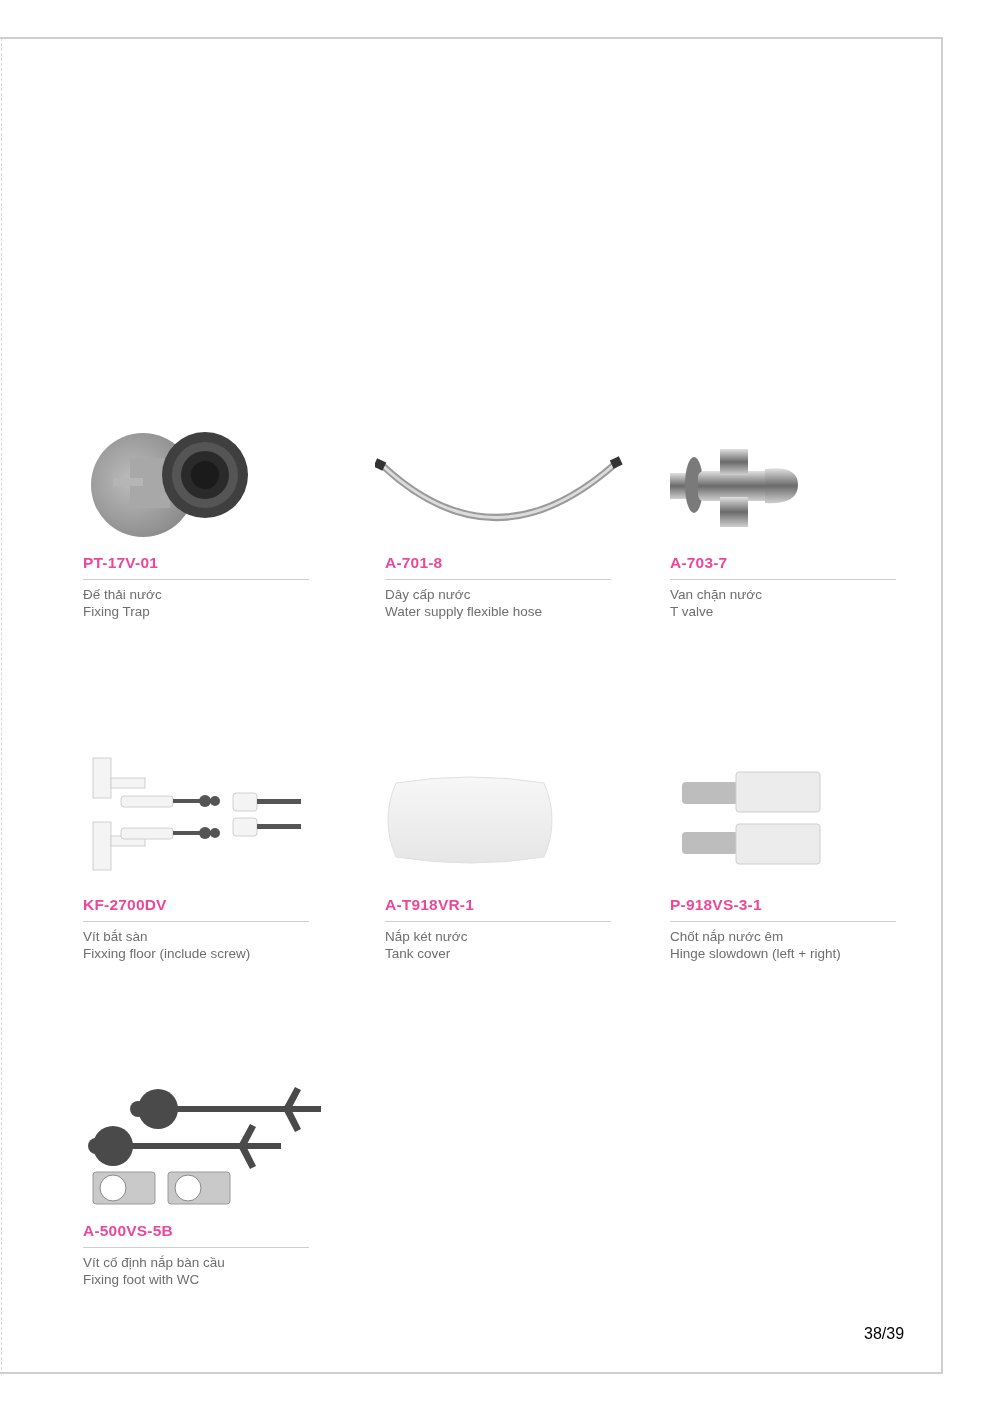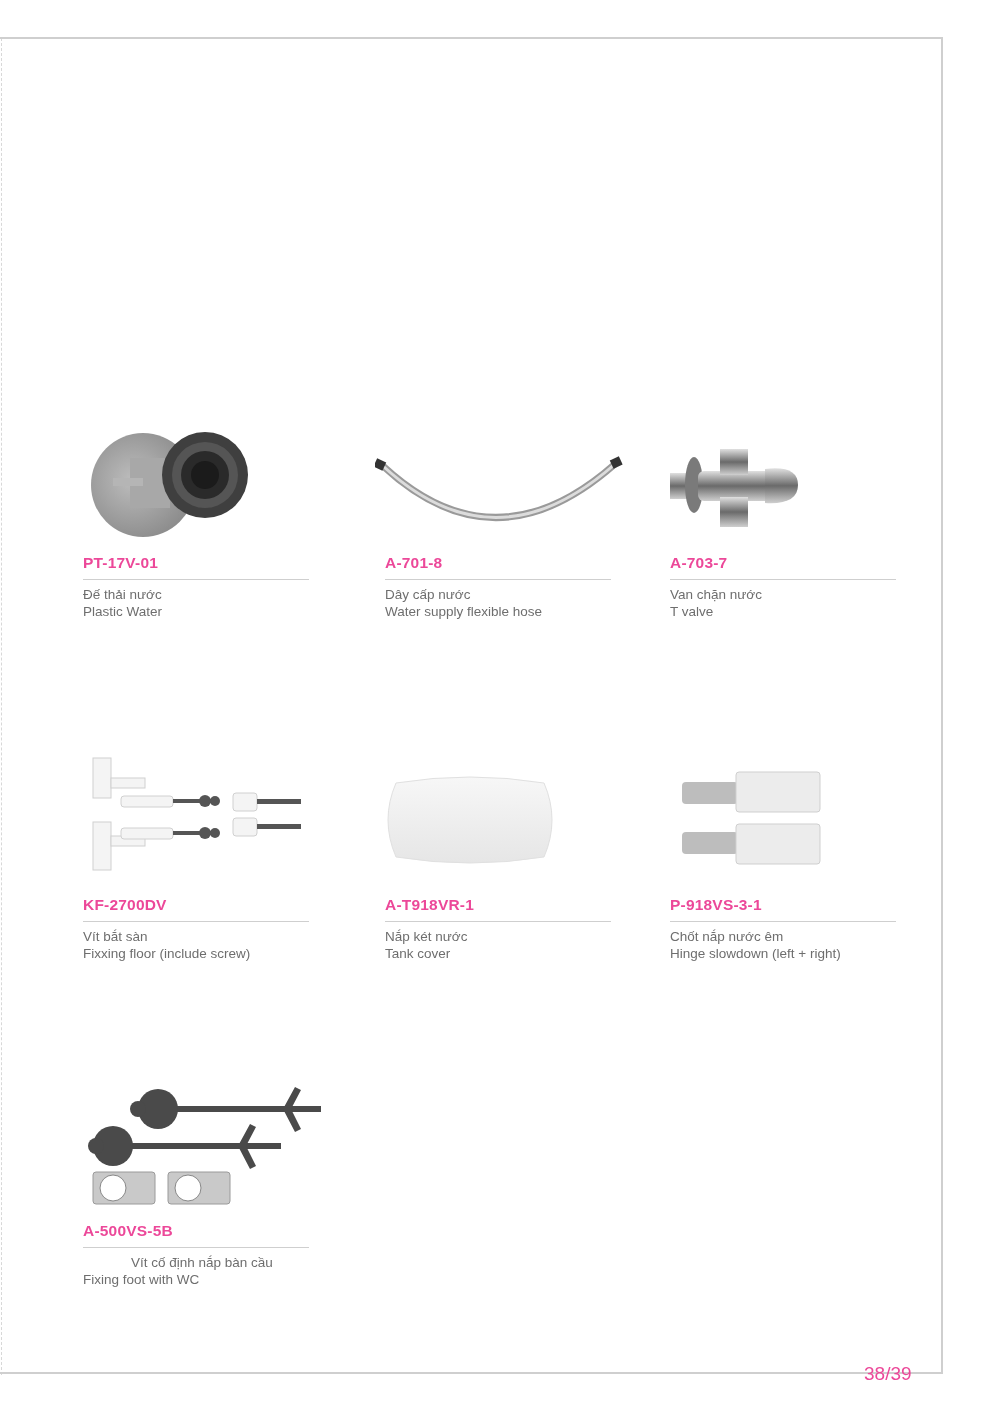--- a/index.html
+++ b/index.html
@@ -4,21 +4,21 @@
 <style>
   html, body { margin:0; padding:0; background:#ffffff; }
   body { width:1000px; height:1413px; position:relative; overflow:hidden; font-family:"Liberation Sans", sans-serif; }
   .dash-left { position:absolute; left:1px; top:38px; width:0; height:1337px; border-left:1px dashed #d8d8d8; }
   .frame { position:absolute; left:0; top:37px; width:943px; height:1337px; border-top:2px solid #cfcfcf; border-right:2px solid #cfcfcf; border-bottom:2px solid #cfcfcf; box-sizing:border-box; }
   .item { position:absolute; width:226px; }
   .thumb { position:absolute; }
   .title { position:absolute; left:0; font-weight:bold; font-size:15.5px; color:#ec4899; letter-spacing:0.2px; white-space:nowrap; }
   .rule { position:absolute; left:0; width:226px; height:1px; background:#cfcfcf; }
   .desc { position:absolute; left:0; font-size:13.5px; color:#6e6e6e; line-height:17px; white-space:nowrap; }
-  .page-num { position:absolute; left:864px; top:1363px; font-size:19px; color:#ec4899; }
+  .page-num { position:absolute; left:864px; top:1325px; font-size:16px; color:#000000; }
 </style>
 </head>
 <body>
 
 <div class="dash-left"></div>
 <div class="frame"></div>
 
 <div class="item" style="left:83px; top:420px; height:200px;">
   <svg class="thumb" style="left:5px; top:8px;" width="165" height="110" viewBox="0 0 165 110">
     <defs>
@@ -31,21 +31,21 @@
     <rect x="42" y="30" width="40" height="50" fill="#a8a8a8"></rect>
     <rect x="25" y="50" width="30" height="8" fill="#b5b5b5"></rect>
     <circle cx="117" cy="47" r="43" fill="#3f3f3f"></circle>
     <circle cx="117" cy="47" r="33" fill="#555"></circle>
     <circle cx="117" cy="47" r="24" fill="#2a2a2a"></circle>
     <circle cx="117" cy="47" r="14" fill="#1b1b1b"></circle>
   </svg>
   <div class="title" style="top:134px;">PT-17V-01</div>
   <div class="rule" style="top:159px;"></div>
   <div class="desc" style="top:166px;">Đế thải nước</div>
-  <div class="desc" style="top:183px;">Plastic Water</div>
+  <div class="desc" style="top:183px;">Fixing Trap</div>
 </div>
 
 <div class="item" style="left:385px; top:420px; height:200px;">
   <svg class="thumb" style="left:-10px; top:30px;" width="250" height="80" viewBox="0 0 250 80">
     <path d="M8 16 Q 120 120 240 14" stroke="#9a9a9a" stroke-width="7" fill="none"></path>
     <path d="M8 16 Q 120 120 240 14" stroke="#dcdcdc" stroke-width="3" fill="none"></path>
     <rect x="0" y="10" width="10" height="9" fill="#333" transform="rotate(25 5 14)"></rect>
     <rect x="236" y="8" width="10" height="9" fill="#333" transform="rotate(-25 241 12)"></rect>
   </svg>
   <div class="title" style="top:134px;">A-701-8</div>
@@ -154,17 +154,17 @@
       <rect x="5" y="92" width="62" height="32" rx="3"></rect>
         <rect x="80" y="92" width="62" height="32" rx="3"></rect>
     </g>
     <g fill="#ffffff" stroke="#888">
         <circle cx="25" cy="108" r="13"></circle>
         <circle cx="100" cy="108" r="13"></circle>
       </g>
   </svg>
   <div class="title" style="top:147px;">A-500VS-5B</div>
   <div class="rule" style="top:172px;"></div>
-  <div class="desc" style="top:179px;margin-left:48px;">Vít cố định nắp bàn cầu</div>
+  <div class="desc" style="top:179px;">Vít cố định nắp bàn cầu</div>
   <div class="desc" style="top:196px;">Fixing foot with WC</div>
 </div>
 
 <div class="page-num">38/39</div>
 
 </body></html>

